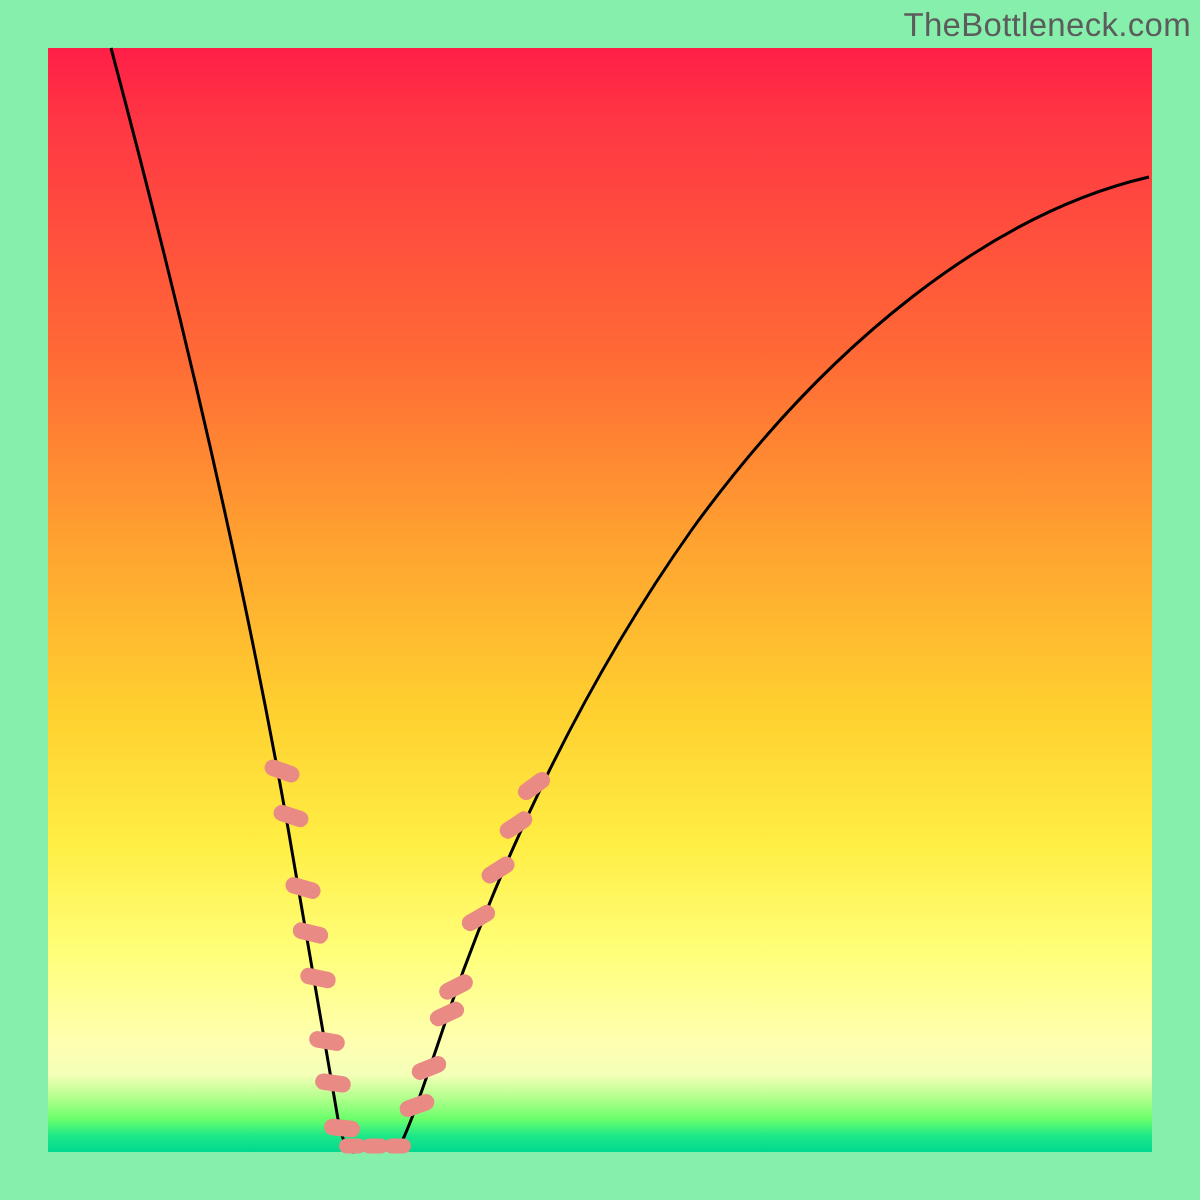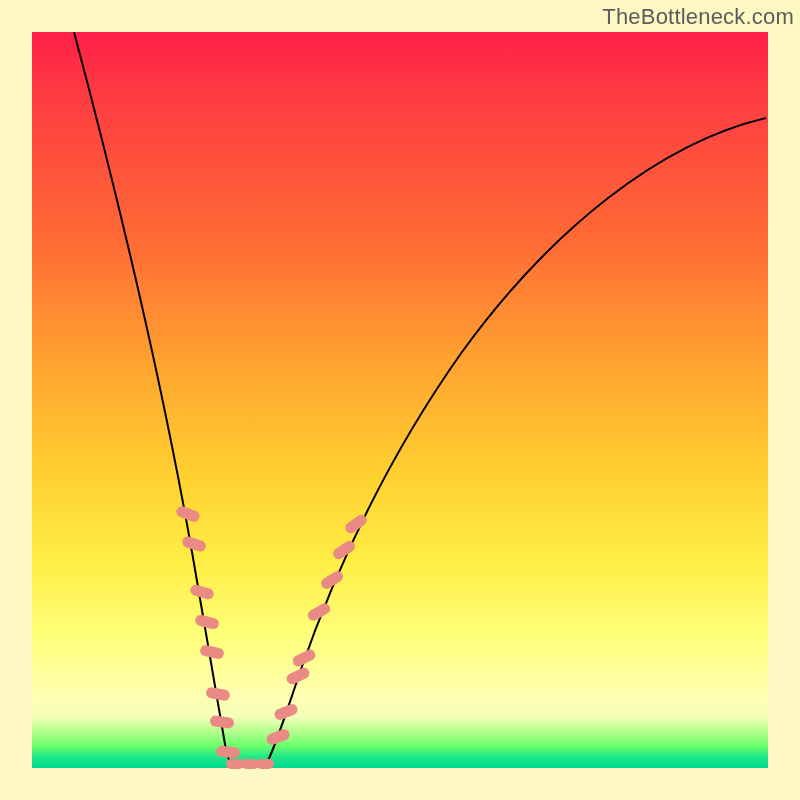--- a/index.html
+++ b/index.html
@@ -8,21 +8,21 @@
     width: 800px;
     height: 800px;
     background: #000;
     font-family: Arial, Helvetica, sans-serif;
     overflow: hidden;
   }
   .frame {
     position: absolute;
     left: 0; top: 0;
     width: 800px; height: 800px;
-    background: #fef9c3;
+    background: #86efac;
   }
   .plot {
     position: absolute;
     left: 32px;
     top: 32px;
     width: 736px;
     height: 736px;
     
     background: linear-gradient(to bottom,
        #ff1f47 0%,

